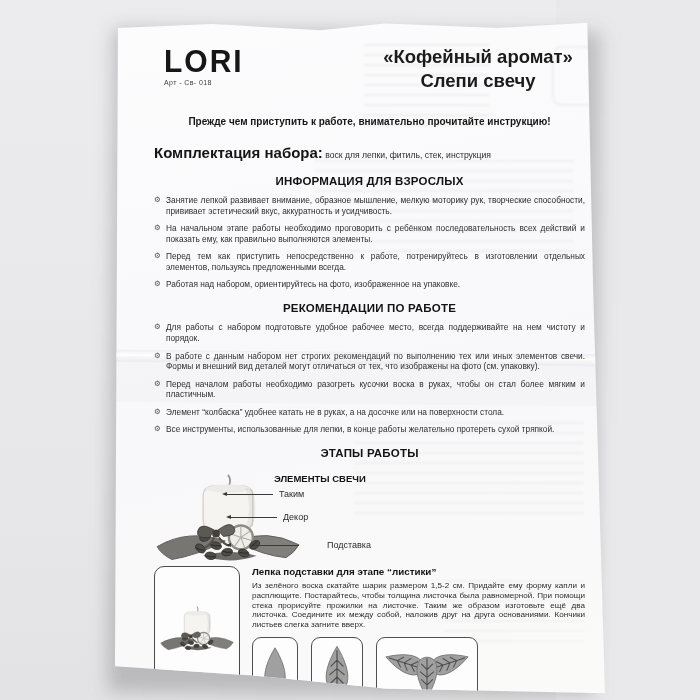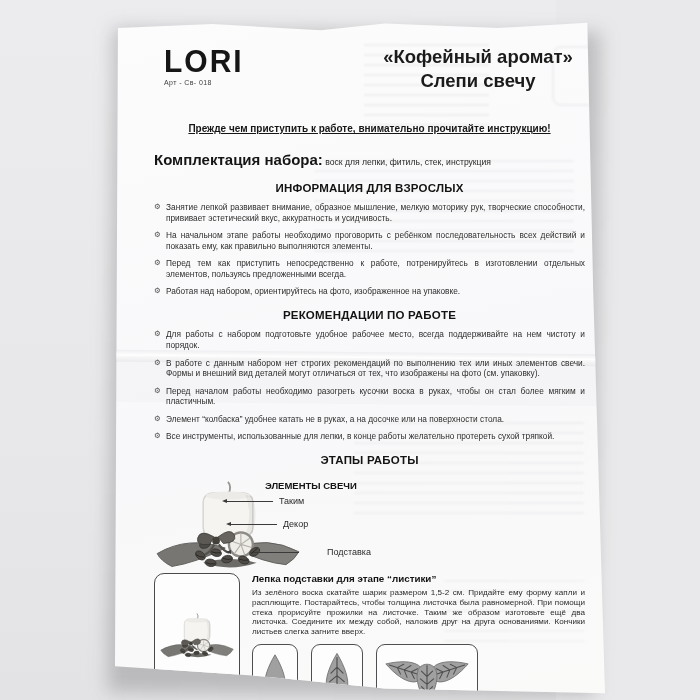--- a/index.html
+++ b/index.html
@@ -32,34 +32,34 @@
   .crease-tint{position:absolute;left:0;top:338px;width:100%;height:46px;background:rgba(90,90,100,.025);transform:rotate(.55deg);}
 
   .content{position:absolute;inset:0;padding:28px 21px 0 40px;font-size:8.3px;line-height:1.3;}
 
   
   .hdr{display:flex;justify-content:space-between;align-items:flex-start;margin-left:10px;}
   .brand{font-size:30px;font-weight:900;letter-spacing:2px;color:#161616;line-height:.85;transform:scaleY(1.05);}
   .art{font-size:7px;color:#3c3c3c;margin-top:4px;letter-spacing:.4px;}
   .title{width:214px;text-align:center;font-size:18.5px;font-weight:bold;color:#1b1b1b;line-height:1.3;margin-top:-3px;}
 
-  .warning{text-align:center;font-weight:bold;font-size:10px;color:#161616;margin-top:29px;text-decoration:underline;}
+  .warning{text-align:center;font-weight:bold;font-size:10px;color:#161616;margin-top:22px;}
   .kit{margin-top:15px;font-size:8.6px;}
   .kit b{font-size:15px;color:#151515;}
 
   .sec-h{text-align:center;font-weight:bold;font-size:11.5px;color:#131313;margin-top:11px;letter-spacing:.2px;}
   .bullets{margin-top:2px;}
   .bullet{display:flex;margin-top:6.5px;}
   .b-ico{width:12px;flex:0 0 12px;font-size:7.5px;color:#555;line-height:1.4;}
   .b-tx{flex:1;text-align:justify;color:#2d2d2d;}
 
   
   .diagram{position:relative;height:97px;margin-top:6px;}
   .candle-small{position:absolute;left:-14px;top:6px;width:176px;height:92px;}
-  .diag-title{position:absolute;left:111px;top:6px;font-weight:bold;font-size:9.5px;color:#141414;}
+  .diag-title{position:absolute;left:120px;top:6px;font-weight:bold;font-size:9.5px;color:#141414;}
   .diag-row{position:absolute;display:flex;align-items:center;}
   .diag-arrow{width:0;height:0;border-top:2.5px solid transparent;border-bottom:2.5px solid transparent;border-right:5px solid #3a3a3a;}
   .diag-line{height:1px;background:#3a3a3a;width:46px;}
   .diag-lbl{margin-left:6px;font-size:9px;color:#2a2a2a;}
 
   
   .step{display:flex;gap:12px;margin-top:2px;}
   .photo-box{flex:0 0 84px;width:84px;height:124px;border:1.5px solid #4a4a4a;border-radius:10px;background:#fdfdfd;
     display:flex;align-items:center;justify-content:center;overflow:hidden;}
   .photo-box svg{width:80px;height:112px;}

